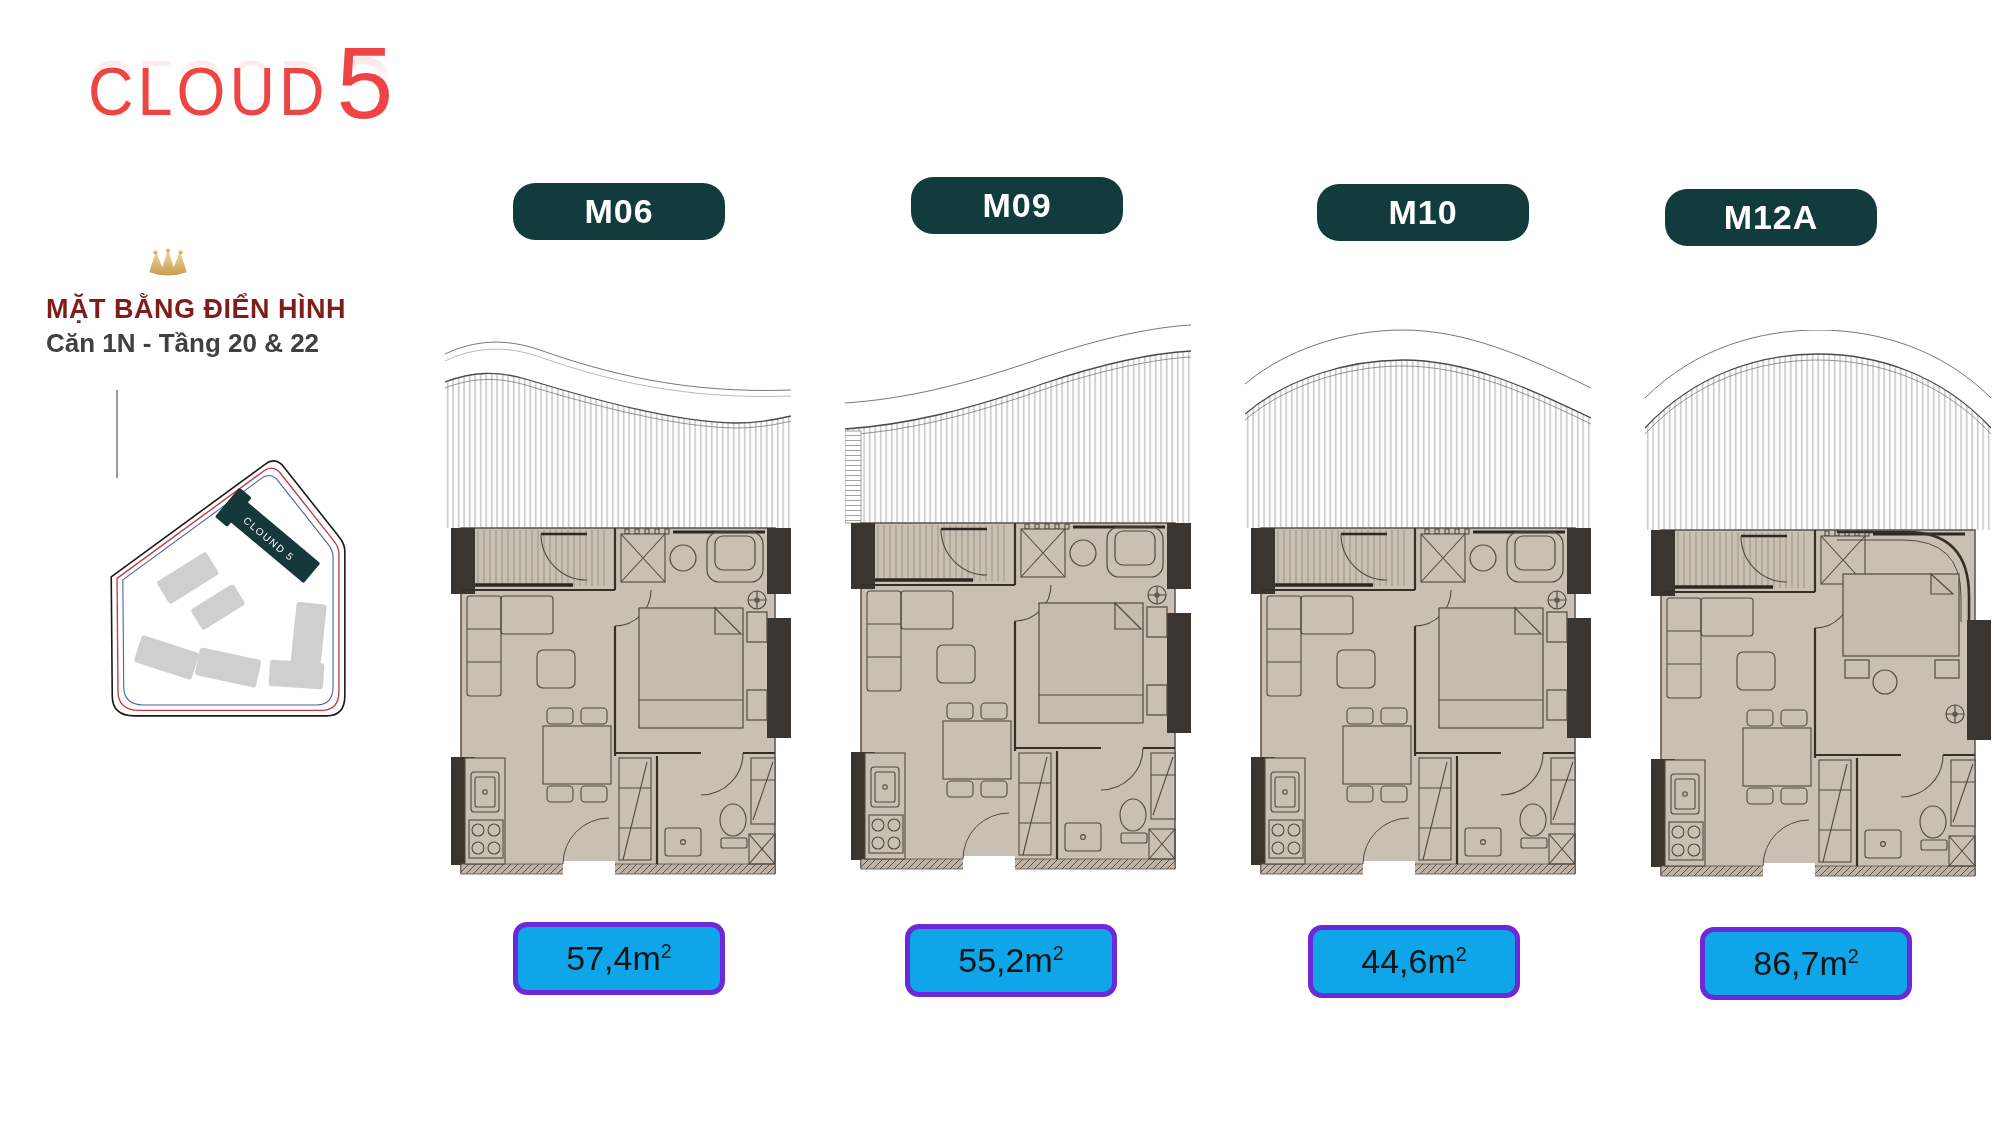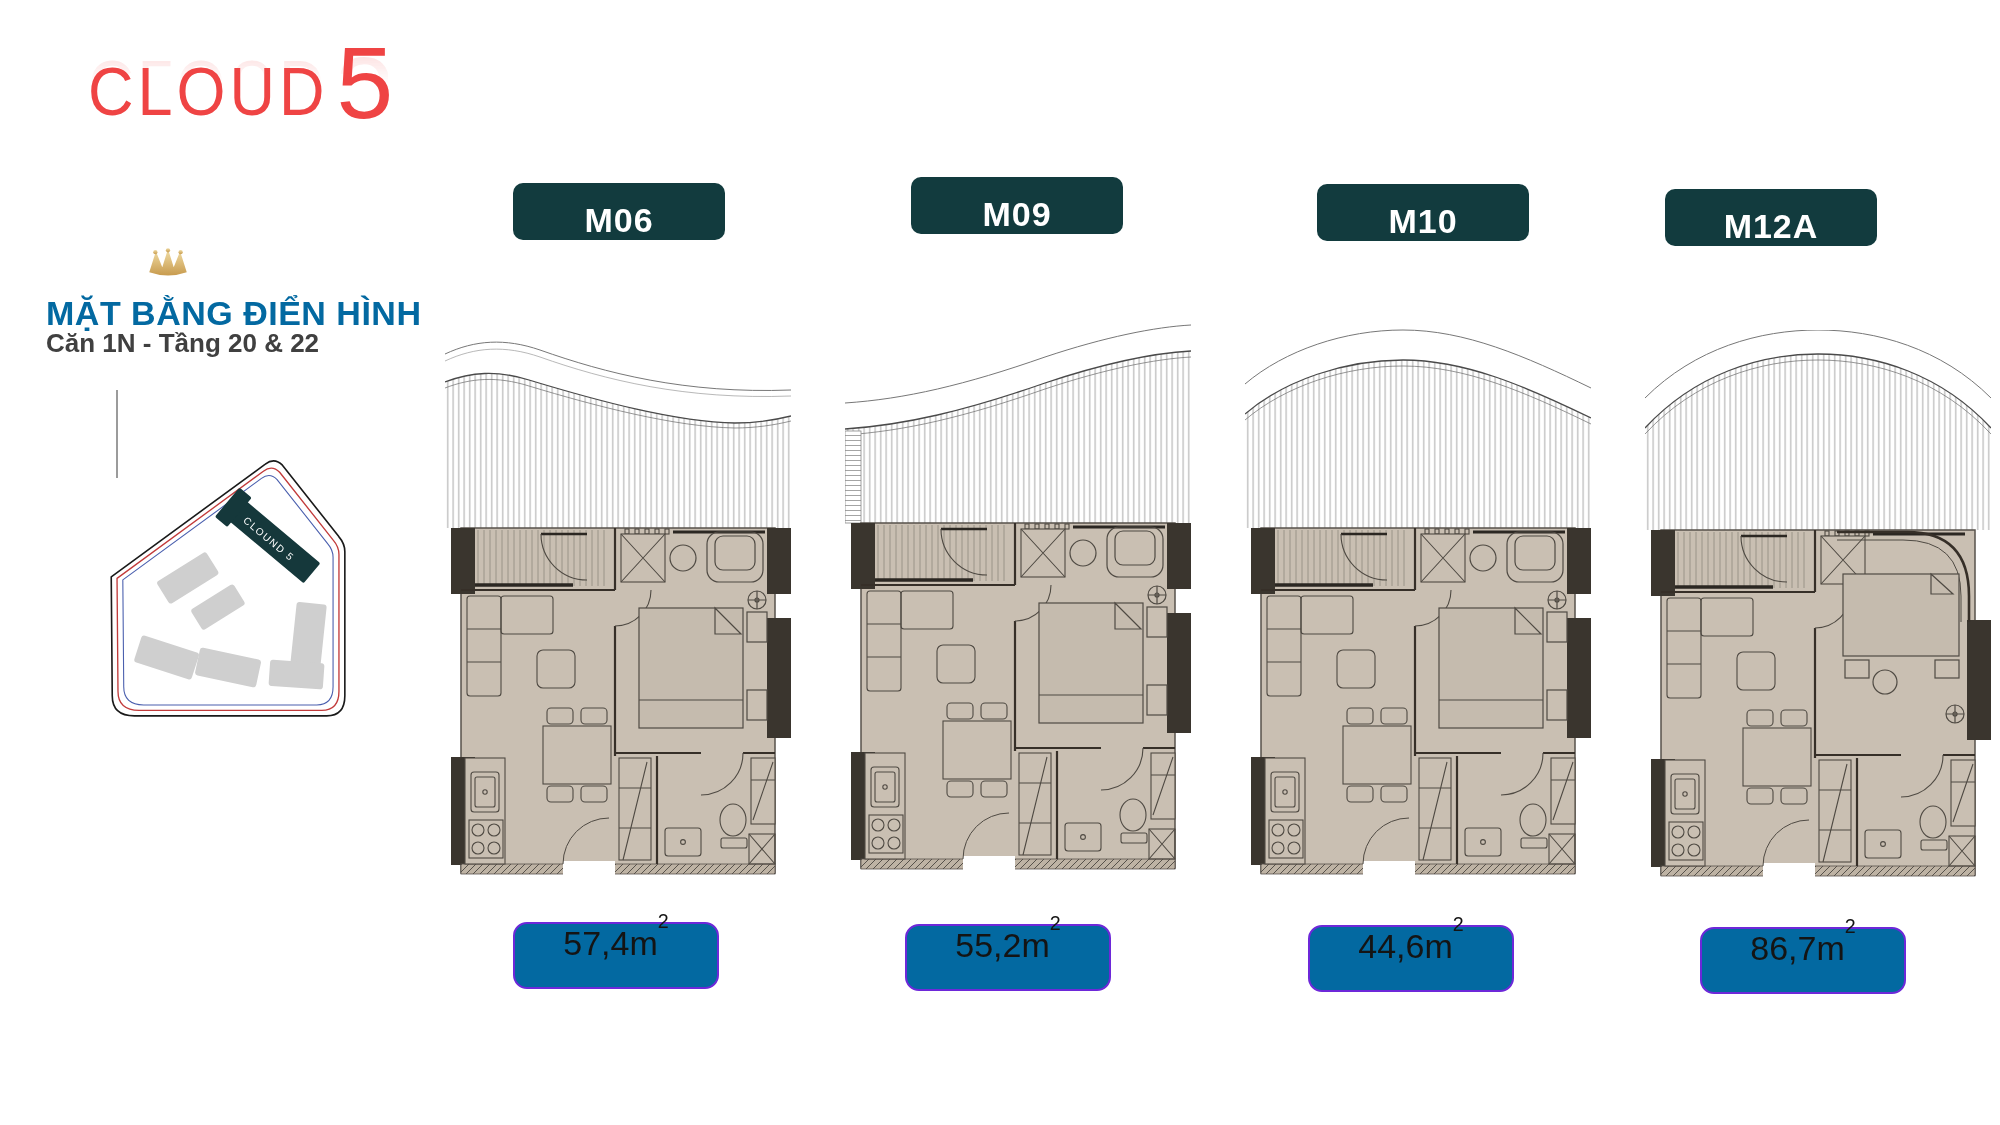--- a/index.html
+++ b/index.html
@@ -13,35 +13,35 @@
   .logo{position:absolute;left:88px;top:58px;width:300px;line-height:1;color:#ef4444}
   .logo-row{display:flex;align-items:flex-start;white-space:nowrap}
   .logo-cloud{font-size:63px;letter-spacing:4px;font-weight:400;transform:scaleY(1.08);transform-origin:top left}
   .logo-five{font-size:102px;font-weight:400;margin-left:8px;margin-top:-26px}
   .logo-reflect{opacity:.28;transform:scaleY(-1);transform-origin:top;margin-top:-16px;
     -webkit-mask-image:linear-gradient(to top,rgba(0,0,0,.8) 0%,transparent 55%);
     mask-image:linear-gradient(to top,rgba(0,0,0,.8) 0%,transparent 55%);}
 
   
   .crown{position:absolute;left:146px;top:246px}
-  .title1{position:absolute;left:46px;top:294px;font-size:34px;font-weight:bold;color:#0369a1;letter-spacing:.5px;white-space:nowrap}
+  .title1{position:absolute;left:46px;top:294px;font-size:27px;font-weight:bold;color:#7f1d1d;letter-spacing:.5px;white-space:nowrap}
   .title2{position:absolute;left:46px;top:328px;font-size:26px;font-weight:bold;color:#404040;white-space:nowrap}
   .vrule{position:absolute;left:116px;top:390px;width:2px;height:88px;background:#9b9b9b}
 
   
   .badge{
-    position:absolute;width:212px;height:57px;background:#123B3E;border-radius:10px;
-    display:flex;align-items:flex-end;justify-content:center;
+    position:absolute;width:212px;height:57px;background:#123B3E;border-radius:22px;
+    display:flex;align-items:center;justify-content:center;
     color:#ffffff;font-size:34px;font-weight:bold;letter-spacing:1px;
   }
   .plan{position:absolute}
   .areabox{
-    position:absolute;width:202px;height:63px;background:#0369a1;
-    border:2px solid #6d28d9;border-radius:14px;
-    display:flex;align-items:flex-start;justify-content:center;
+    position:absolute;width:202px;height:63px;background:#0ea5e9;
+    border:5px solid #6d28d9;border-radius:14px;
+    display:flex;align-items:center;justify-content:center;
     color:#141414;font-size:34px;
   }
   .areabox sup{font-size:.58em;margin-top:-14px}
 </style>
 </head>
 <body>
 
 <svg width="0" height="0" style="position:absolute">
   <defs>
     <linearGradient id="goldgrad" x1="0" y1="0" x2="0" y2="1">

